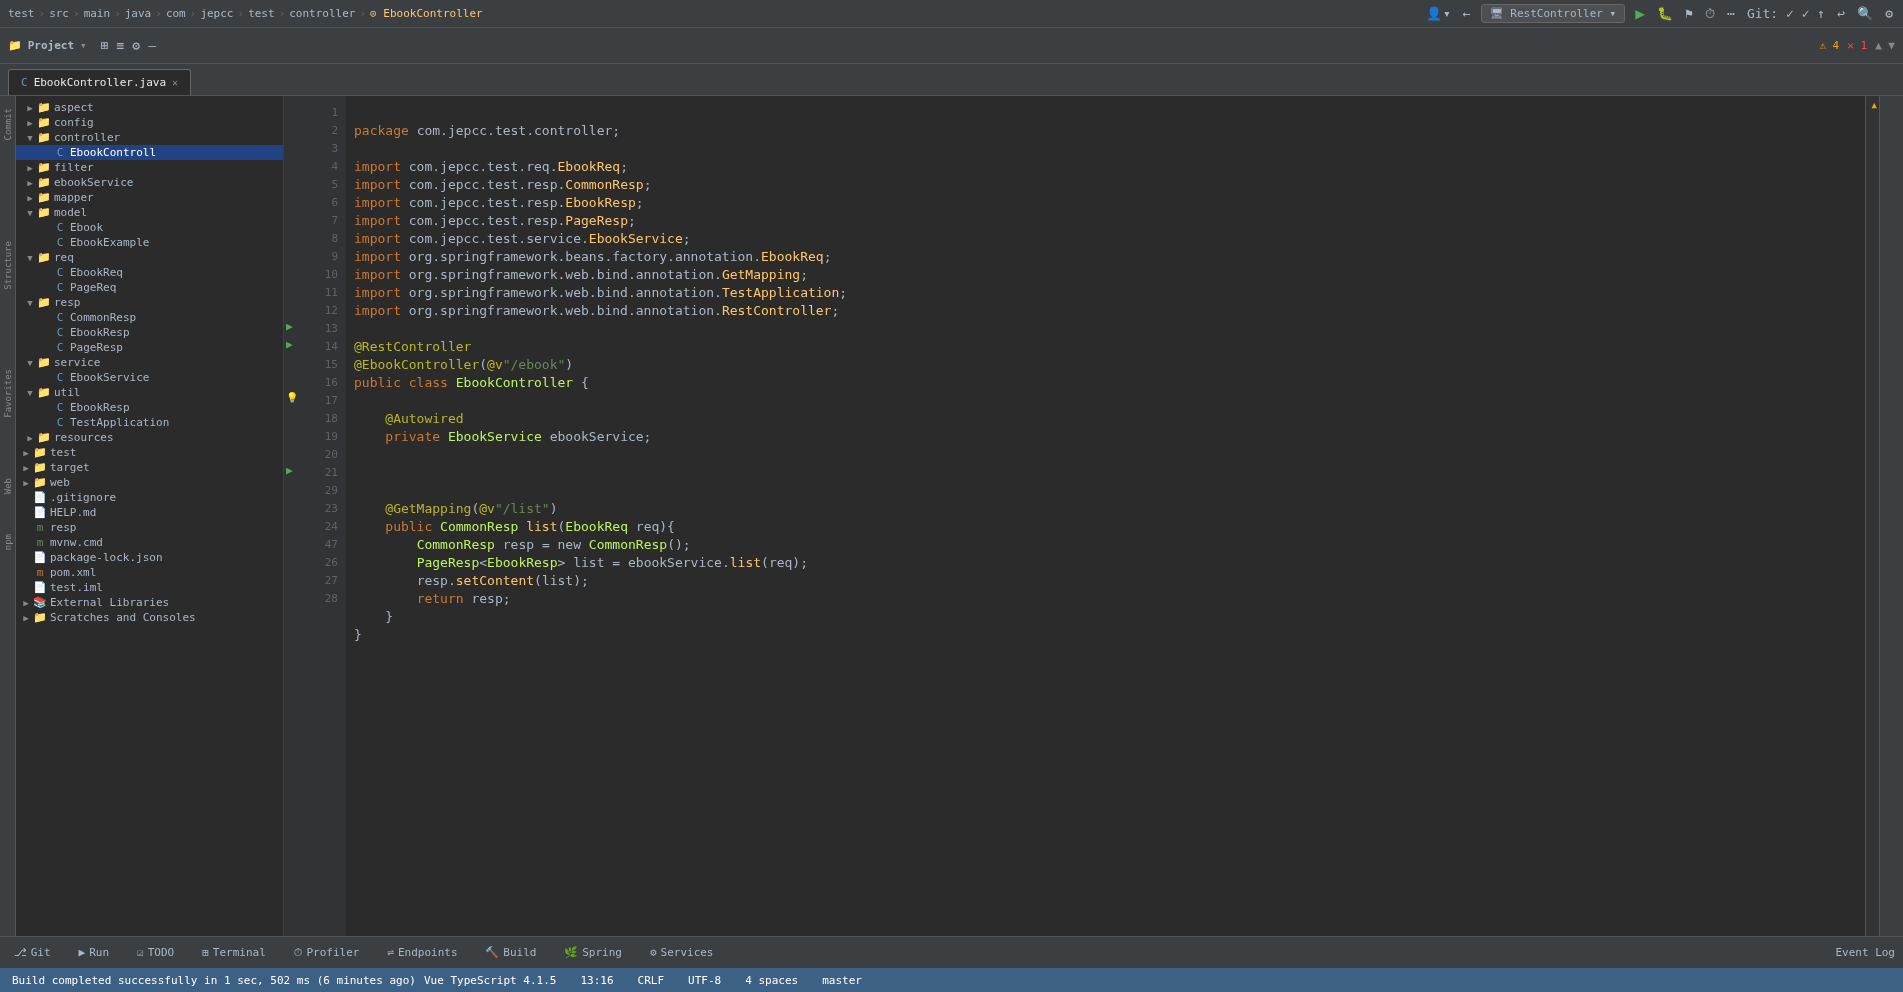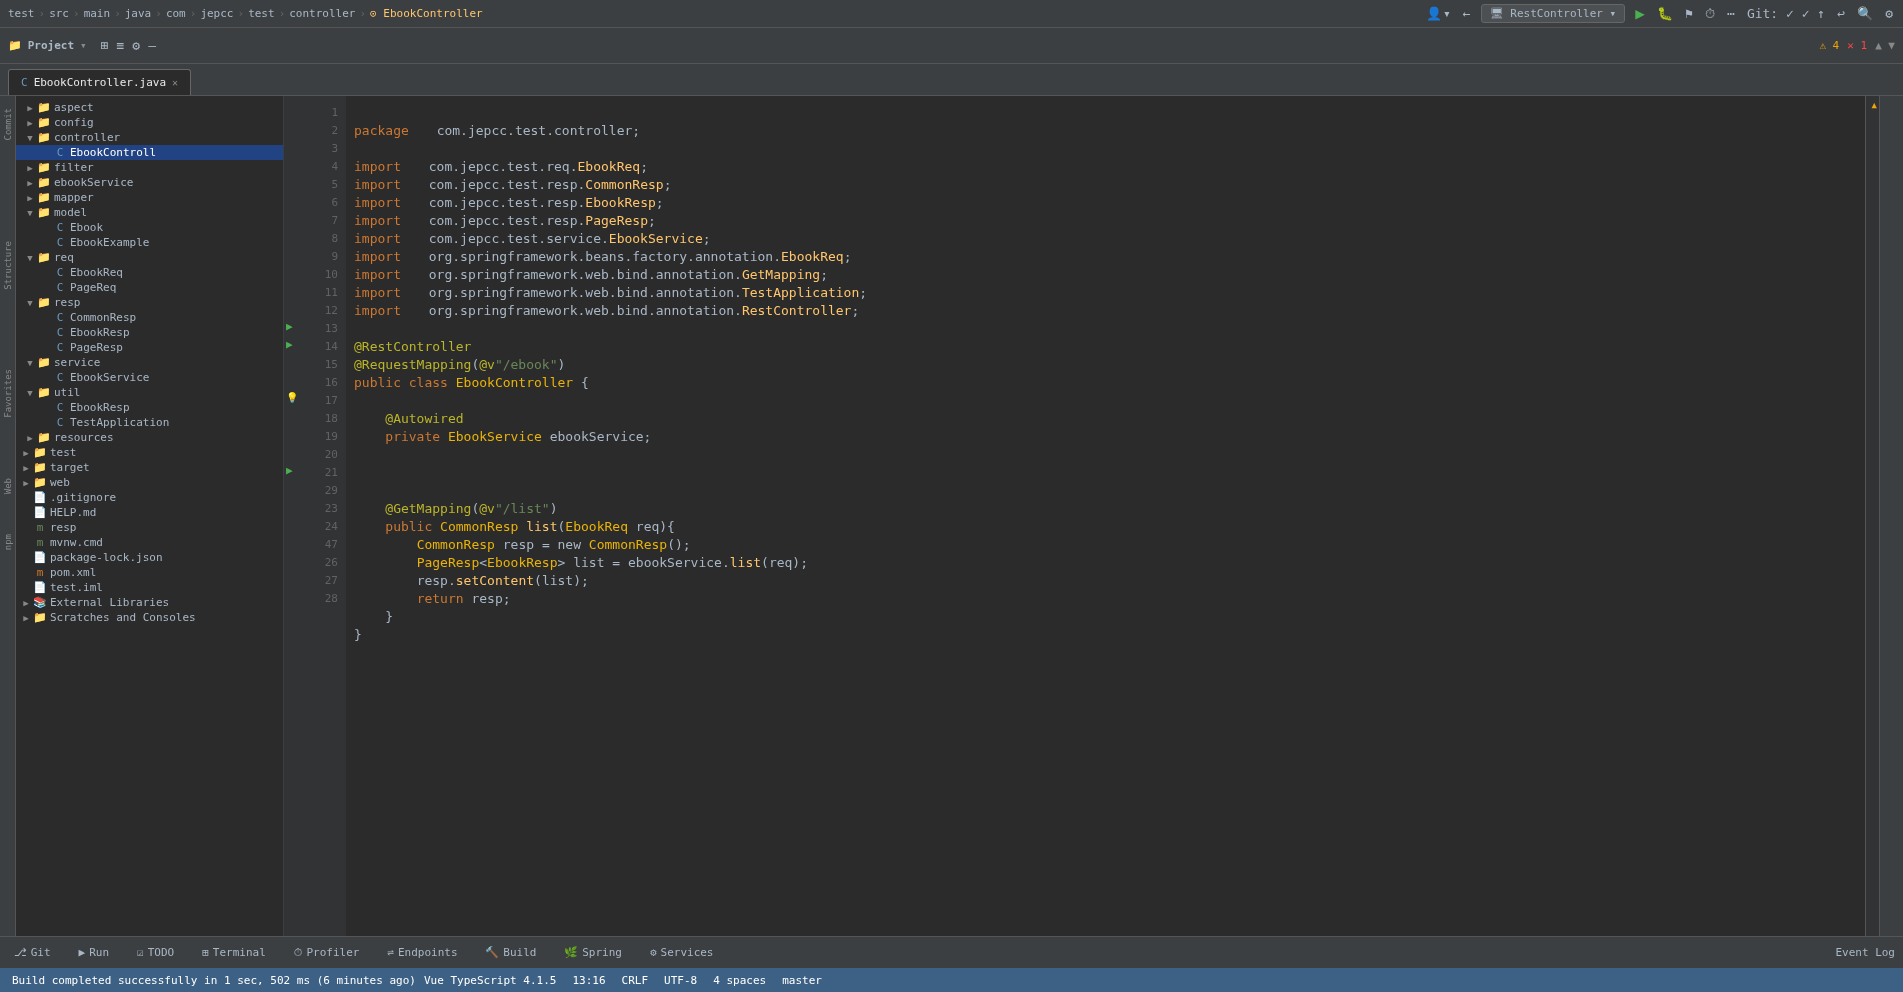--- a/index.html
+++ b/index.html
@@ -179,25 +179,25 @@
       font-size: 13px;
       line-height: 18px;
       background: #2b2b2b;
       white-space: pre;
     }
 
     
     .kw { color: #cc7832; }
     .str { color: #6a8759; }
     .ann { color: #bbb529; }
-    .cls { color: #eab308; }
+    .cls { color: #bef264; }
     .fn { color: #ffc66d; }
     .var { color: #a9b7c6; }
     .plain { color: #a9b7c6; }
-    .pkg { color: #a9b7c6; margin-left: 20px; }
+    .pkg { color: #a9b7c6; }
     .imp-cls { color: #ffc66d; }
 
     
     .bottom-panel {
       height: 32px;
       background: #3c3f41;
       border-top: 1px solid #555;
       display: flex;
       align-items: center;
       padding: 0 8px;
@@ -222,21 +222,21 @@
       align-items: center;
       padding: 0 12px;
       gap: 8px;
       font-size: 11px;
       color: #fff;
       flex-shrink: 0;
     }
     .status-bar .status-right {
       display: flex;
       align-items: center;
-      gap: 16px;
+      gap: 24px;
     }
 
     
     ::-webkit-scrollbar { width: 8px; height: 8px; }
     ::-webkit-scrollbar-track { background: #313335; }
     ::-webkit-scrollbar-thumb { background: #555; border-radius: 4px; }
     .side-tools-right {
       width: 24px;
       background: #3c3f41;
       border-left: 1px solid #555;
@@ -614,21 +614,21 @@
 <span class="kw">import</span> <span class="pkg">com.jepcc.test.resp.</span><span class="imp-cls">CommonResp</span><span class="plain">;</span>
 <span class="kw">import</span> <span class="pkg">com.jepcc.test.resp.</span><span class="imp-cls">EbookResp</span><span class="plain">;</span>
 <span class="kw">import</span> <span class="pkg">com.jepcc.test.resp.</span><span class="imp-cls">PageResp</span><span class="plain">;</span>
 <span class="kw">import</span> <span class="pkg">com.jepcc.test.service.</span><span class="imp-cls">EbookService</span><span class="plain">;</span>
 <span class="kw">import</span> <span class="pkg">org.springframework.beans.factory.annotation.</span><span class="imp-cls">EbookReq</span><span class="plain">;</span>
 <span class="kw">import</span> <span class="pkg">org.springframework.web.bind.annotation.</span><span class="imp-cls">GetMapping</span><span class="plain">;</span>
 <span class="kw">import</span> <span class="pkg">org.springframework.web.bind.annotation.</span><span class="imp-cls">TestApplication</span><span class="plain">;</span>
 <span class="kw">import</span> <span class="pkg">org.springframework.web.bind.annotation.</span><span class="imp-cls">RestController</span><span class="plain">;</span>
 
 <span class="ann">@RestController</span>
-<span class="ann">@RequestMapping</span><span class="plain">(</span><span class="ann">@v</span><span class="str">"/ebook"</span><span class="plain">)</span>
+<span class="ann">@EbookController</span><span class="plain">(</span><span class="ann">@v</span><span class="str">"/ebook"</span><span class="plain">)</span>
 <span class="kw">public class</span> <span class="cls">EbookController</span> <span class="plain">{</span>
 
     <span class="ann">@Autowired</span>
     <span class="kw">private</span> <span class="cls">EbookService</span> <span class="var">ebookService</span><span class="plain">;</span>
 
 
 
     <span class="ann">@GetMapping</span><span class="plain">(</span><span class="ann">@v</span><span class="str">"/list"</span><span class="plain">)</span>
     <span class="kw">public</span> <span class="cls">CommonResp</span> <span class="fn">list</span><span class="plain">(</span><span class="cls">EbookReq</span> <span class="var">req</span><span class="plain">){</span>
         <span class="cls">CommonResp</span> <span class="var">resp</span> <span class="plain">= new</span> <span class="cls">CommonResp</span><span class="plain">();</span>

